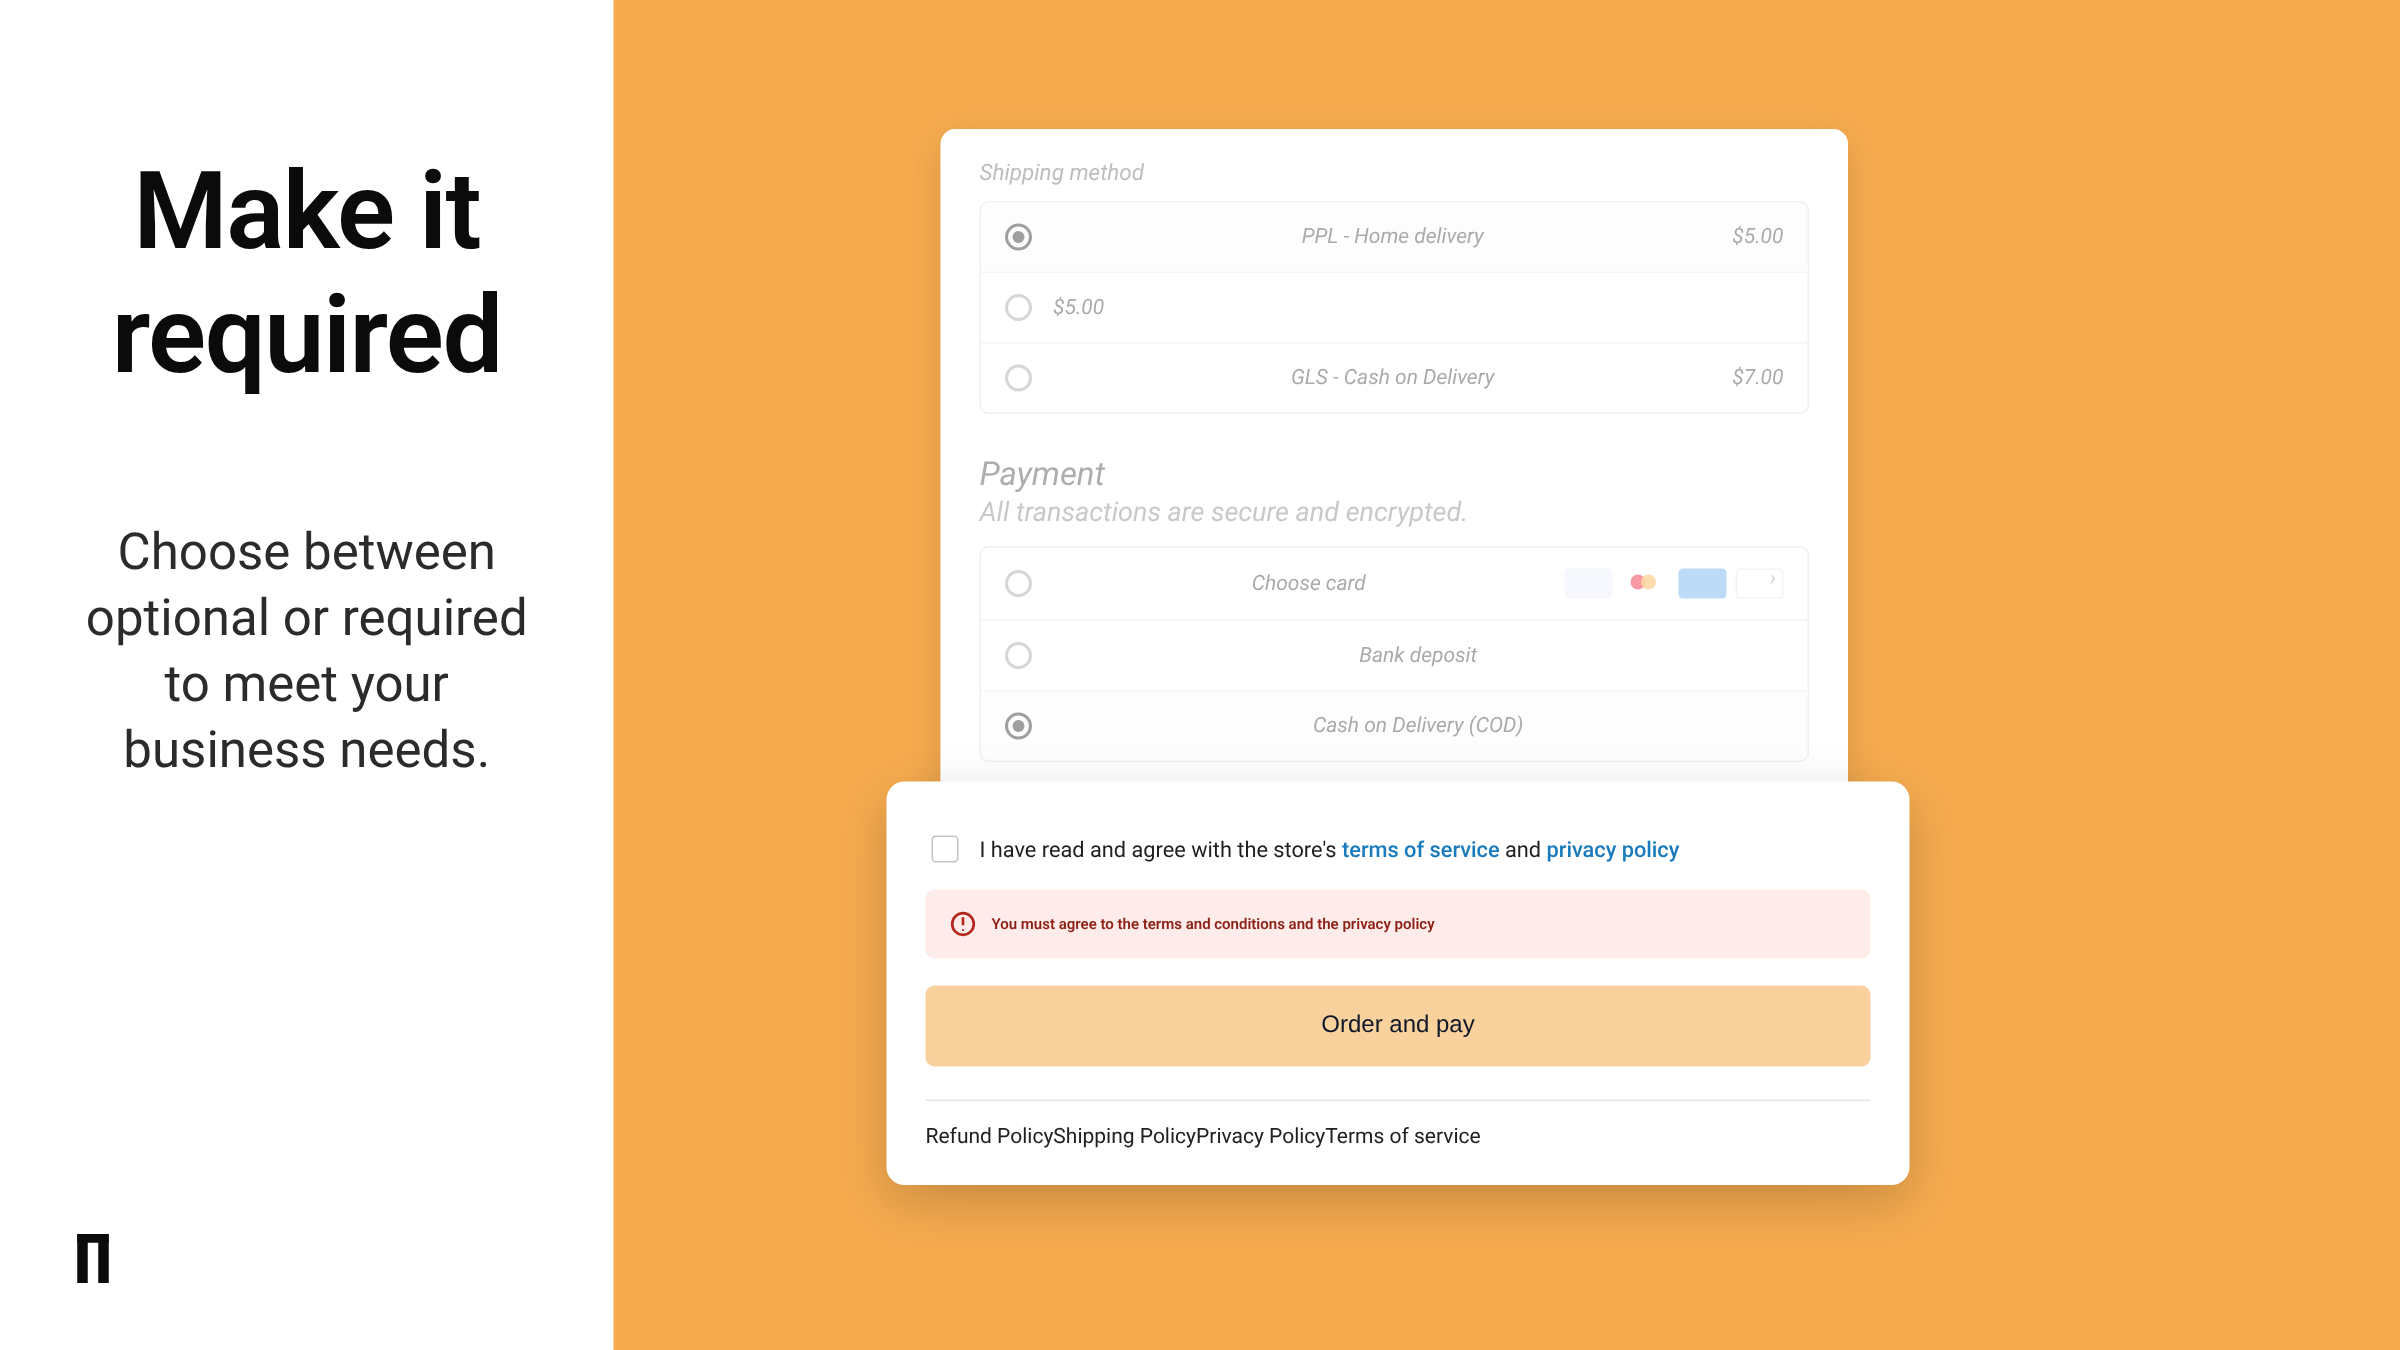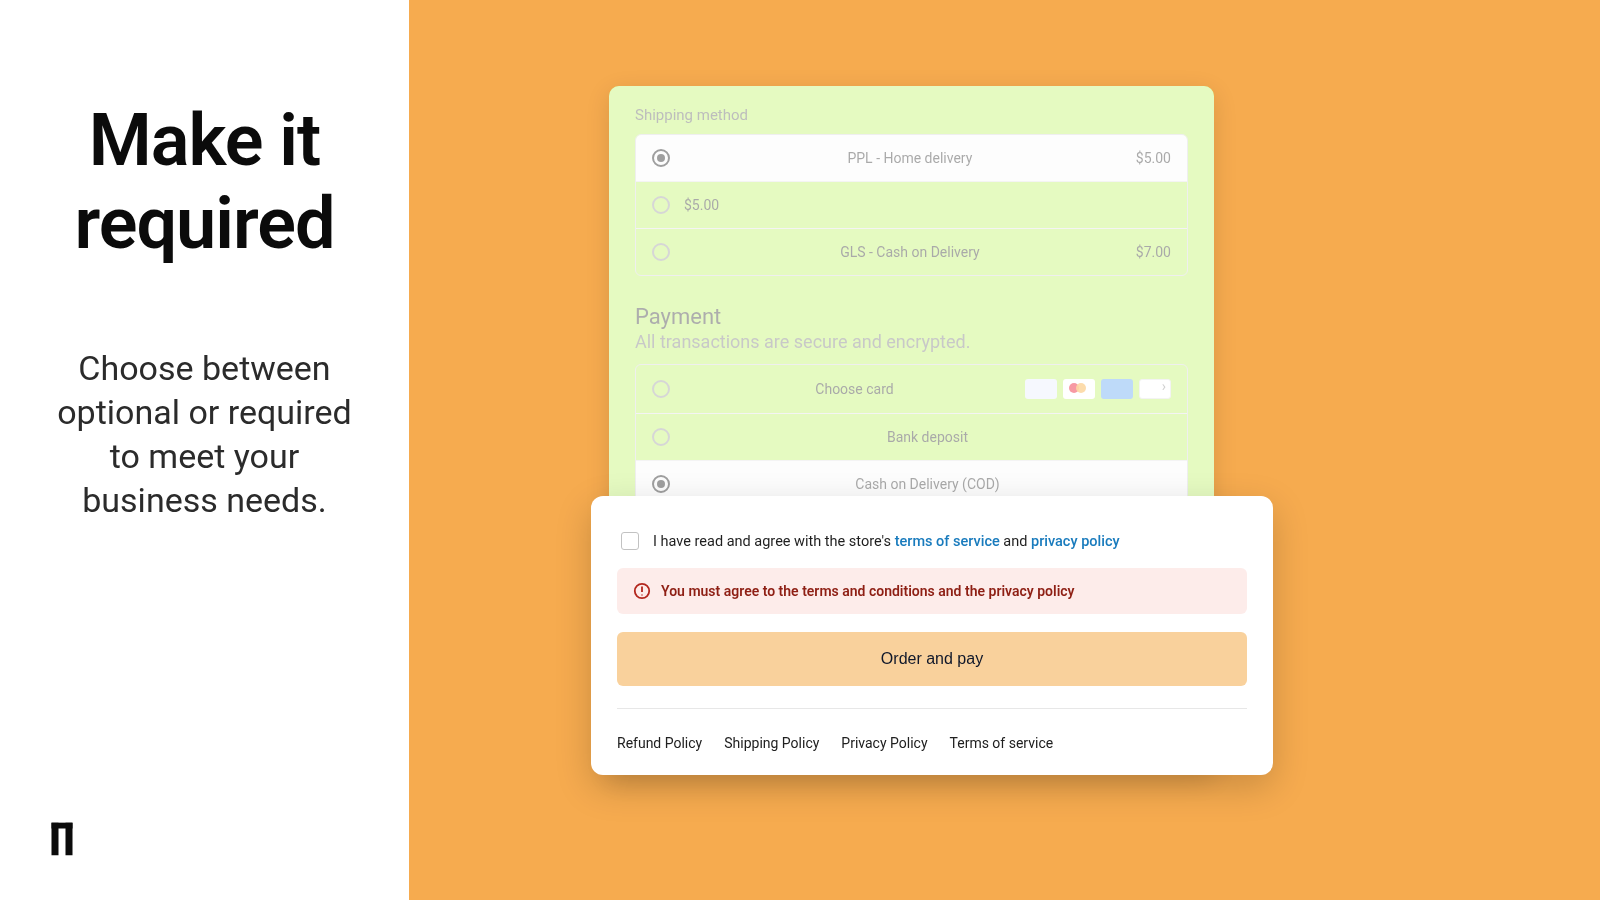--- a/index.html
+++ b/index.html
@@ -40,29 +40,30 @@
       left: 48px;
     }
     .logo svg { width: 28px; height: 34px; }
     .right-panel {
       flex: 1;
       background: #f6ab4f;
       position: relative;
     }
     .checkout-card {
       position: absolute;
-      left: 200px;
+      left: 218px;
       top: 86px;
       width: 605px;
       height: 689px;
-      background: #bef264;
+      background: #ffffff;
       border-radius: 10px;
       box-shadow: 0 6px 24px rgba(0,0,0,.12);
       padding: 20px 26px 0 26px;
       overflow: hidden;
+      font-style: italic;
     }
     .blur-overlay {
       position: absolute;
       inset: 0;
       background: rgba(255,255,255,0.60);
       pointer-events: none;
       z-index: 2;
     }
     .section-title {
       font-size: 15px;
@@ -110,21 +111,21 @@
     .mc-master { background:#fff; position:relative; }
     .mc-master::before{content:"";position:absolute;left:6px;top:4px;width:10px;height:10px;border-radius:50%;background:#ea001b;}
     .mc-master::after{content:"";position:absolute;left:13px;top:4px;width:10px;height:10px;border-radius:50%;background:#f79d1a;opacity:.9;}
     .mc-amex { background:#5da2ef; }
     .mc-more { background:#fff; border:1px solid #e0e0e0; position:relative; }
     .mc-more::after{content:"›";position:absolute;right:4px;top:-2px;color:#8a8a8a;font-size:14px;}
 
     .foreground-card {
       position: absolute;
       left: 182px;
-      top: 496px;
+      top: 521px;
       width: 682px;
       background: #ffffff;
       border-radius: 12px;
       box-shadow: 0 12px 36px rgba(0,0,0,.18);
       padding: 36px 26px 24px 26px;
       z-index: 5;
     }
     .agree-row {
       display: flex;
       align-items: center;
@@ -140,21 +141,21 @@
       margin-right: 14px;
       flex: 0 0 auto;
     }
     .agree-row a { color: #197bbd; text-decoration: none; font-weight: 500; }
     .error-banner {
       background: #fdecea;
       border-radius: 6px;
       padding: 14px 16px;
       display: flex;
       align-items: center;
-      font-size: 14px;
+      font-size: 10px;
       color: #8e1f14;
       font-weight: 600;
       margin-bottom: 18px;
     }
     .error-banner .icon {
       width: 18px; height: 18px;
       margin-right: 10px;
       flex: 0 0 auto;
     }
     .order-btn {
@@ -164,25 +165,24 @@
       font-size: 16px;
       font-weight: 500;
       border: none;
       border-radius: 6px;
       padding: 18px;
       text-align: center;
     }
     .footer-links {
       border-top: 1px solid #e7e7e7;
       margin-top: 22px;
-      padding-top: 26px;
+      padding-top: 16px;
       font-size: 14px;
       color: #202020;
       display: flex;
-      gap: 22px;
     }
     .footer-links span { cursor: pointer; }
   </style>
 </head>
 <body>
 
 <div class="left-panel">
   <div class="headline">Make it required</div>
   <div class="subhead">Choose between optional or required to meet your business needs.</div>
   <div class="logo">

